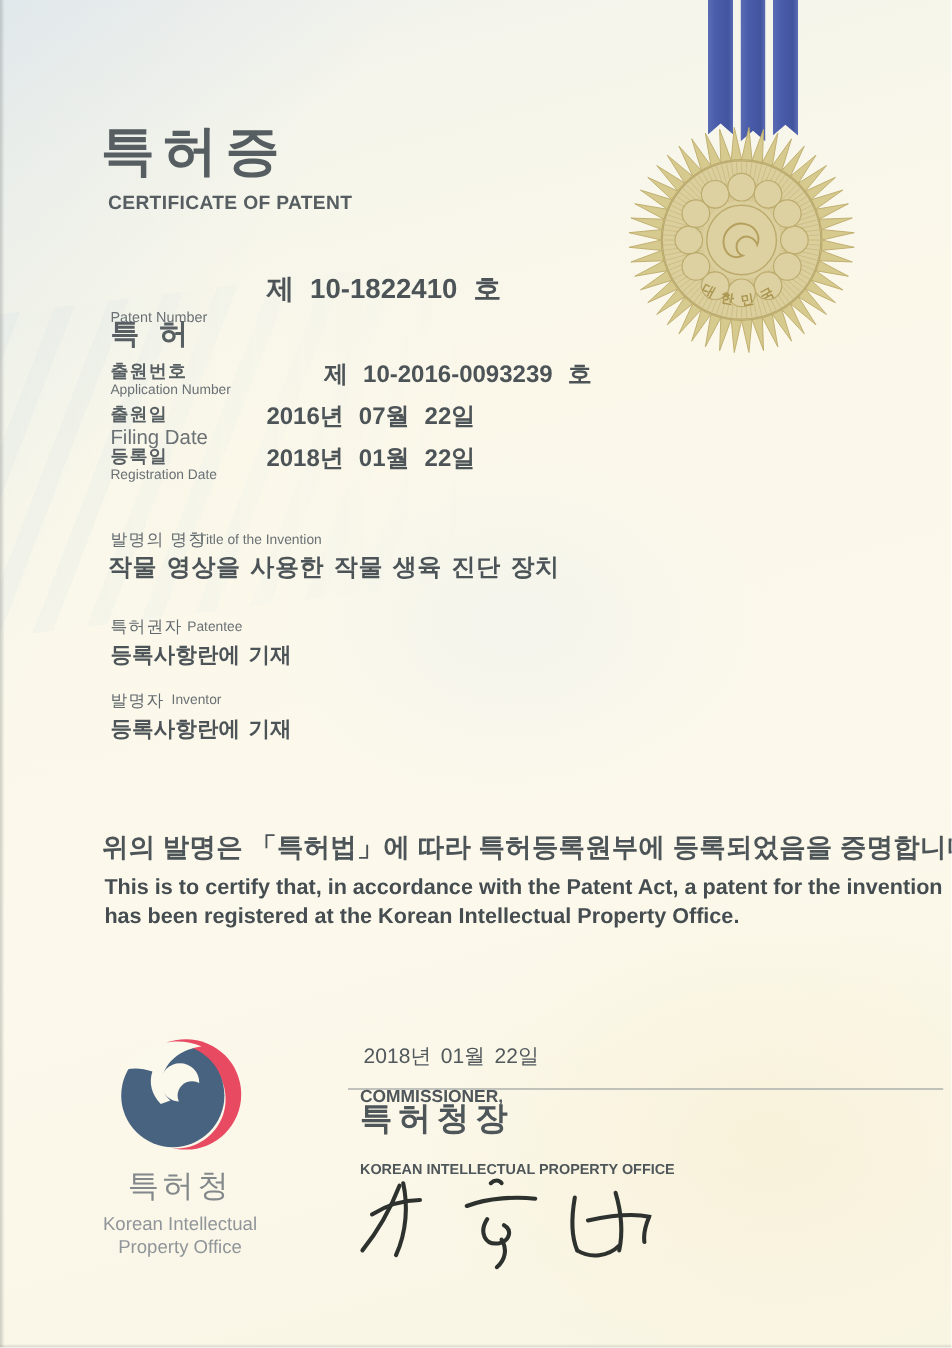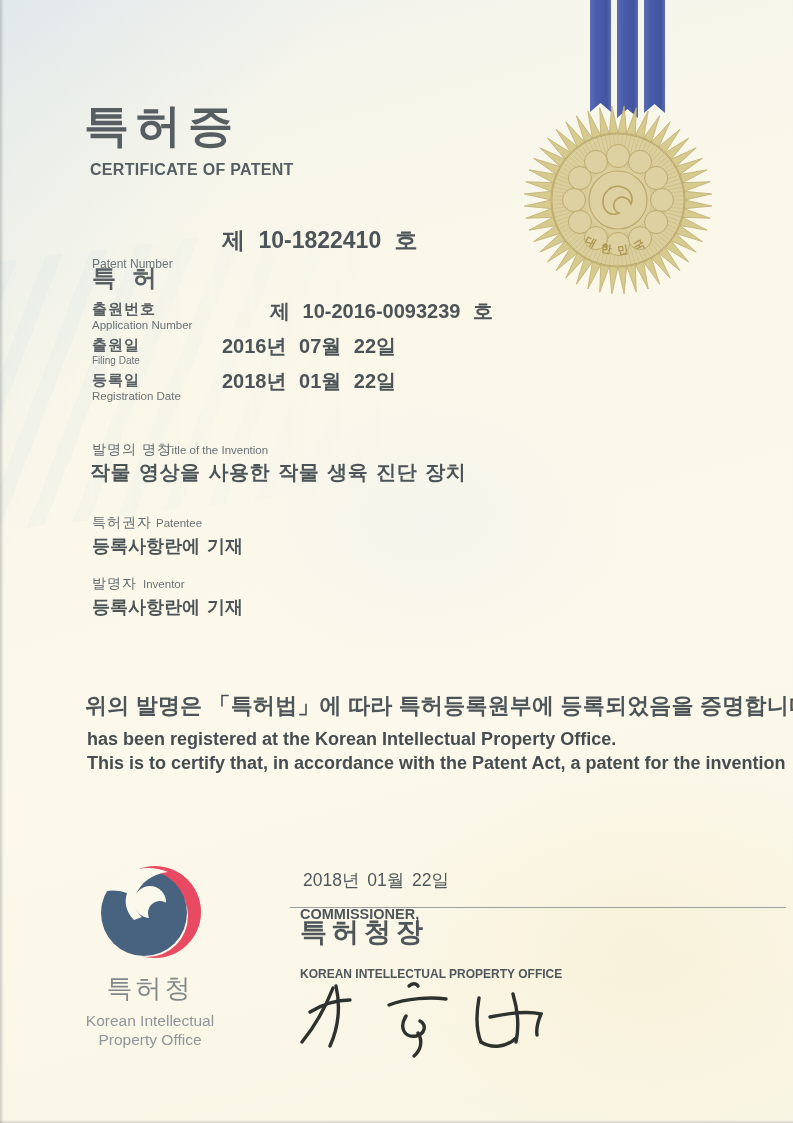--- a/index.html
+++ b/index.html
@@ -35,21 +35,21 @@
   .lbl-kr{font-weight:700;color:#575f63;}
   .lbl-en{color:#6a7175;}
   .val{font-weight:700;color:#4c5458;word-spacing:7px;}
   .patent-lbl{left:92px;top:226px;font-size:24px;letter-spacing:5px;margin-top:36px;}
   .patent-sub{left:92px;top:257px;font-size:12px;}
   .patent-val{left:222px;top:225px;font-size:23px;}
   .app-lbl{left:92px;top:300px;font-size:15px;letter-spacing:1px;}
   .app-sub{left:92px;top:319px;font-size:11.5px;}
   .app-val{left:222px;top:298px;font-size:20px;margin-left:48px;}
   .fil-lbl{left:92px;top:336px;font-size:15px;letter-spacing:1px;}
-  .fil-sub{left:92px;top:355px;font-size:10px;}
+  .fil-sub{left:92px;top:355px;font-size:17px;}
   .fil-val{left:222px;top:333px;font-size:20px;}
   .reg-lbl{left:92px;top:371px;font-size:15px;letter-spacing:1px;}
   .reg-sub{left:92px;top:390px;font-size:11.5px;}
   .reg-val{left:222px;top:368px;font-size:20px;}
 
   .inv-lbl{left:92px;top:441px;font-size:14px;font-weight:500;color:#626a6e;letter-spacing:1px;}
   .inv-sub{left:165px;top:444px;font-size:11.5px;}
   .inv-val{left:90px;top:459px;font-size:20px;letter-spacing:0.5px;word-spacing:2px;}
 
   .pat-lbl{left:92px;top:514px;font-size:14px;font-weight:500;color:#626a6e;letter-spacing:1px;}
@@ -249,22 +249,22 @@
   <div class="abs pat-lbl">특허권자</div>
   <div class="abs lbl-en pat-sub">Patentee</div>
   <div class="abs val pat-val">등록사항란에 기재</div>
 
   <div class="abs invn-lbl">발명자</div>
   <div class="abs lbl-en invn-sub">Inventor</div>
   <div class="abs val invn-val">등록사항란에 기재</div>
 
   <div class="abs stmt-kr">위의 발명은 「특허법」에 따라 특허등록원부에 등록되었음을 증명합니다.</div>
   <div class="abs stmt-en">
+    <div>This is to certify that, in accordance with the Patent Act, a patent for the invention</div>
     <div>has been registered at the Korean Intellectual Property Office.</div>
-    <div>This is to certify that, in accordance with the Patent Act, a patent for the invention</div>
   </div>
 
   <div class="abs iss-date">2018년 01월 22일</div>
   <div class="abs iss-line"></div>
   <div class="abs comm-kr">특허청장</div>
   <div class="abs comm-en1">COMMISSIONER,</div>
   <div class="abs comm-en2">KOREAN INTELLECTUAL PROPERTY OFFICE</div>
 
   <svg class="abs sig" width="250" height="85" viewBox="0 0 250 85" aria-label="성윤모">
     <g fill="none" stroke="#2e322e" stroke-width="3.4" stroke-linecap="round">

